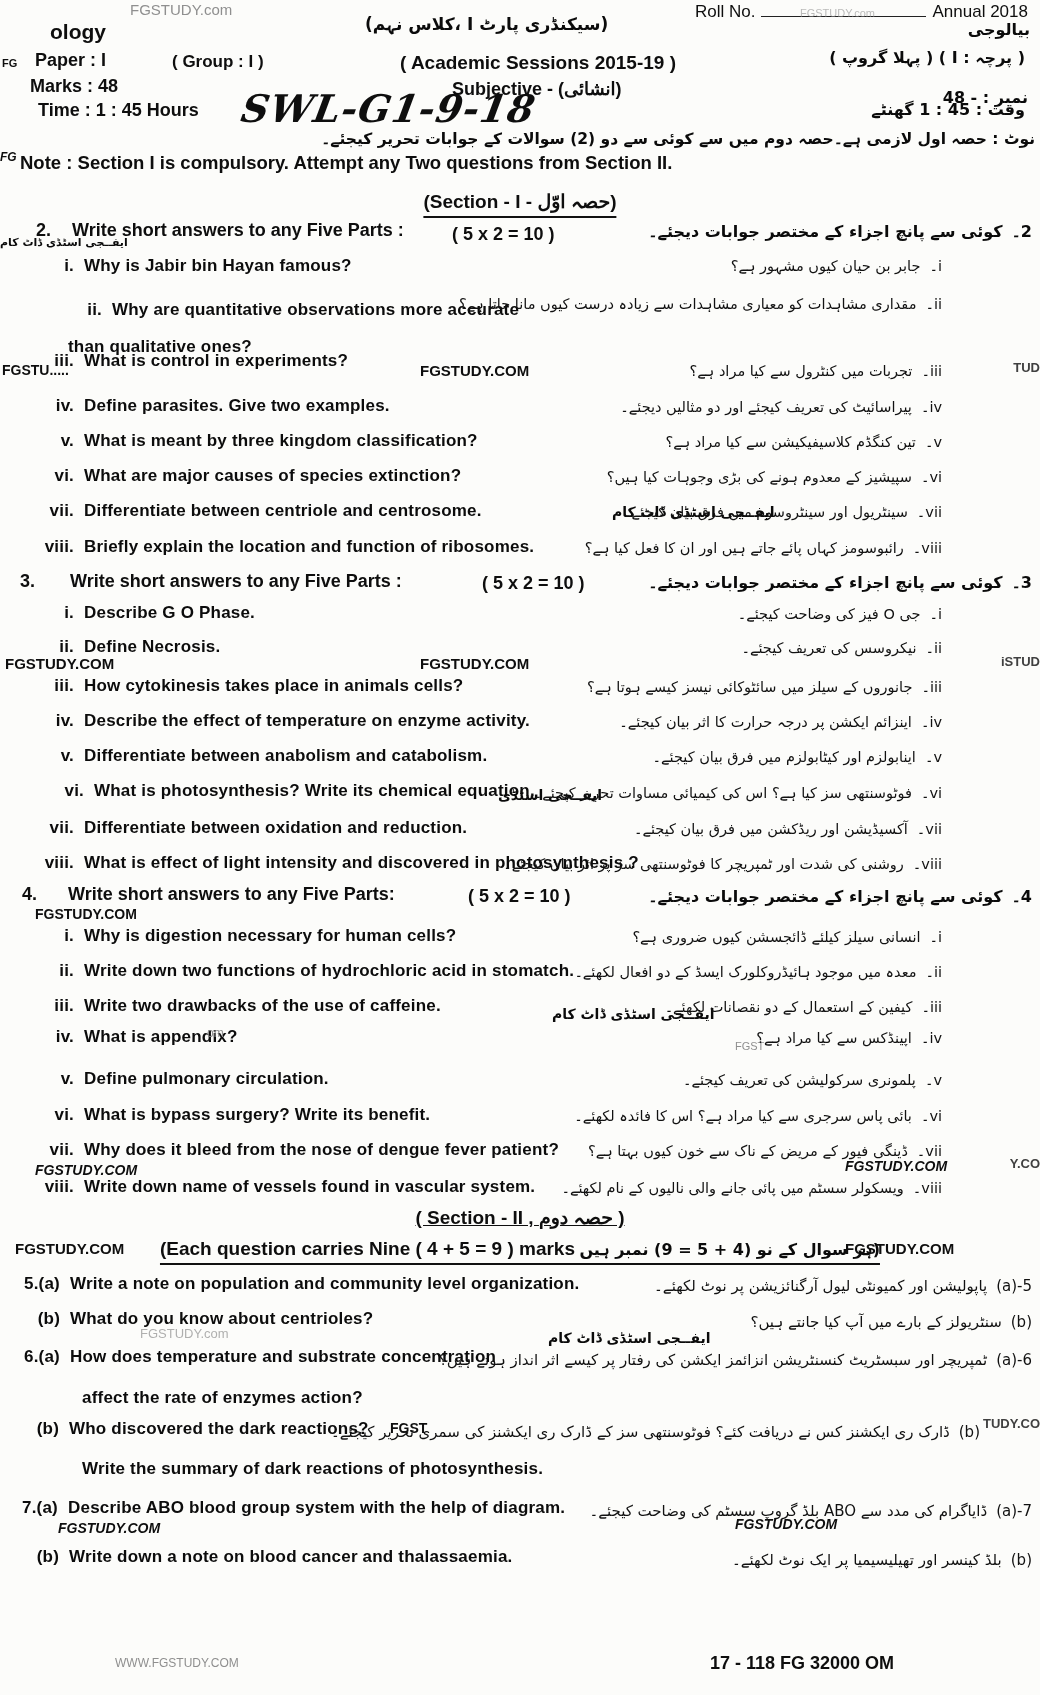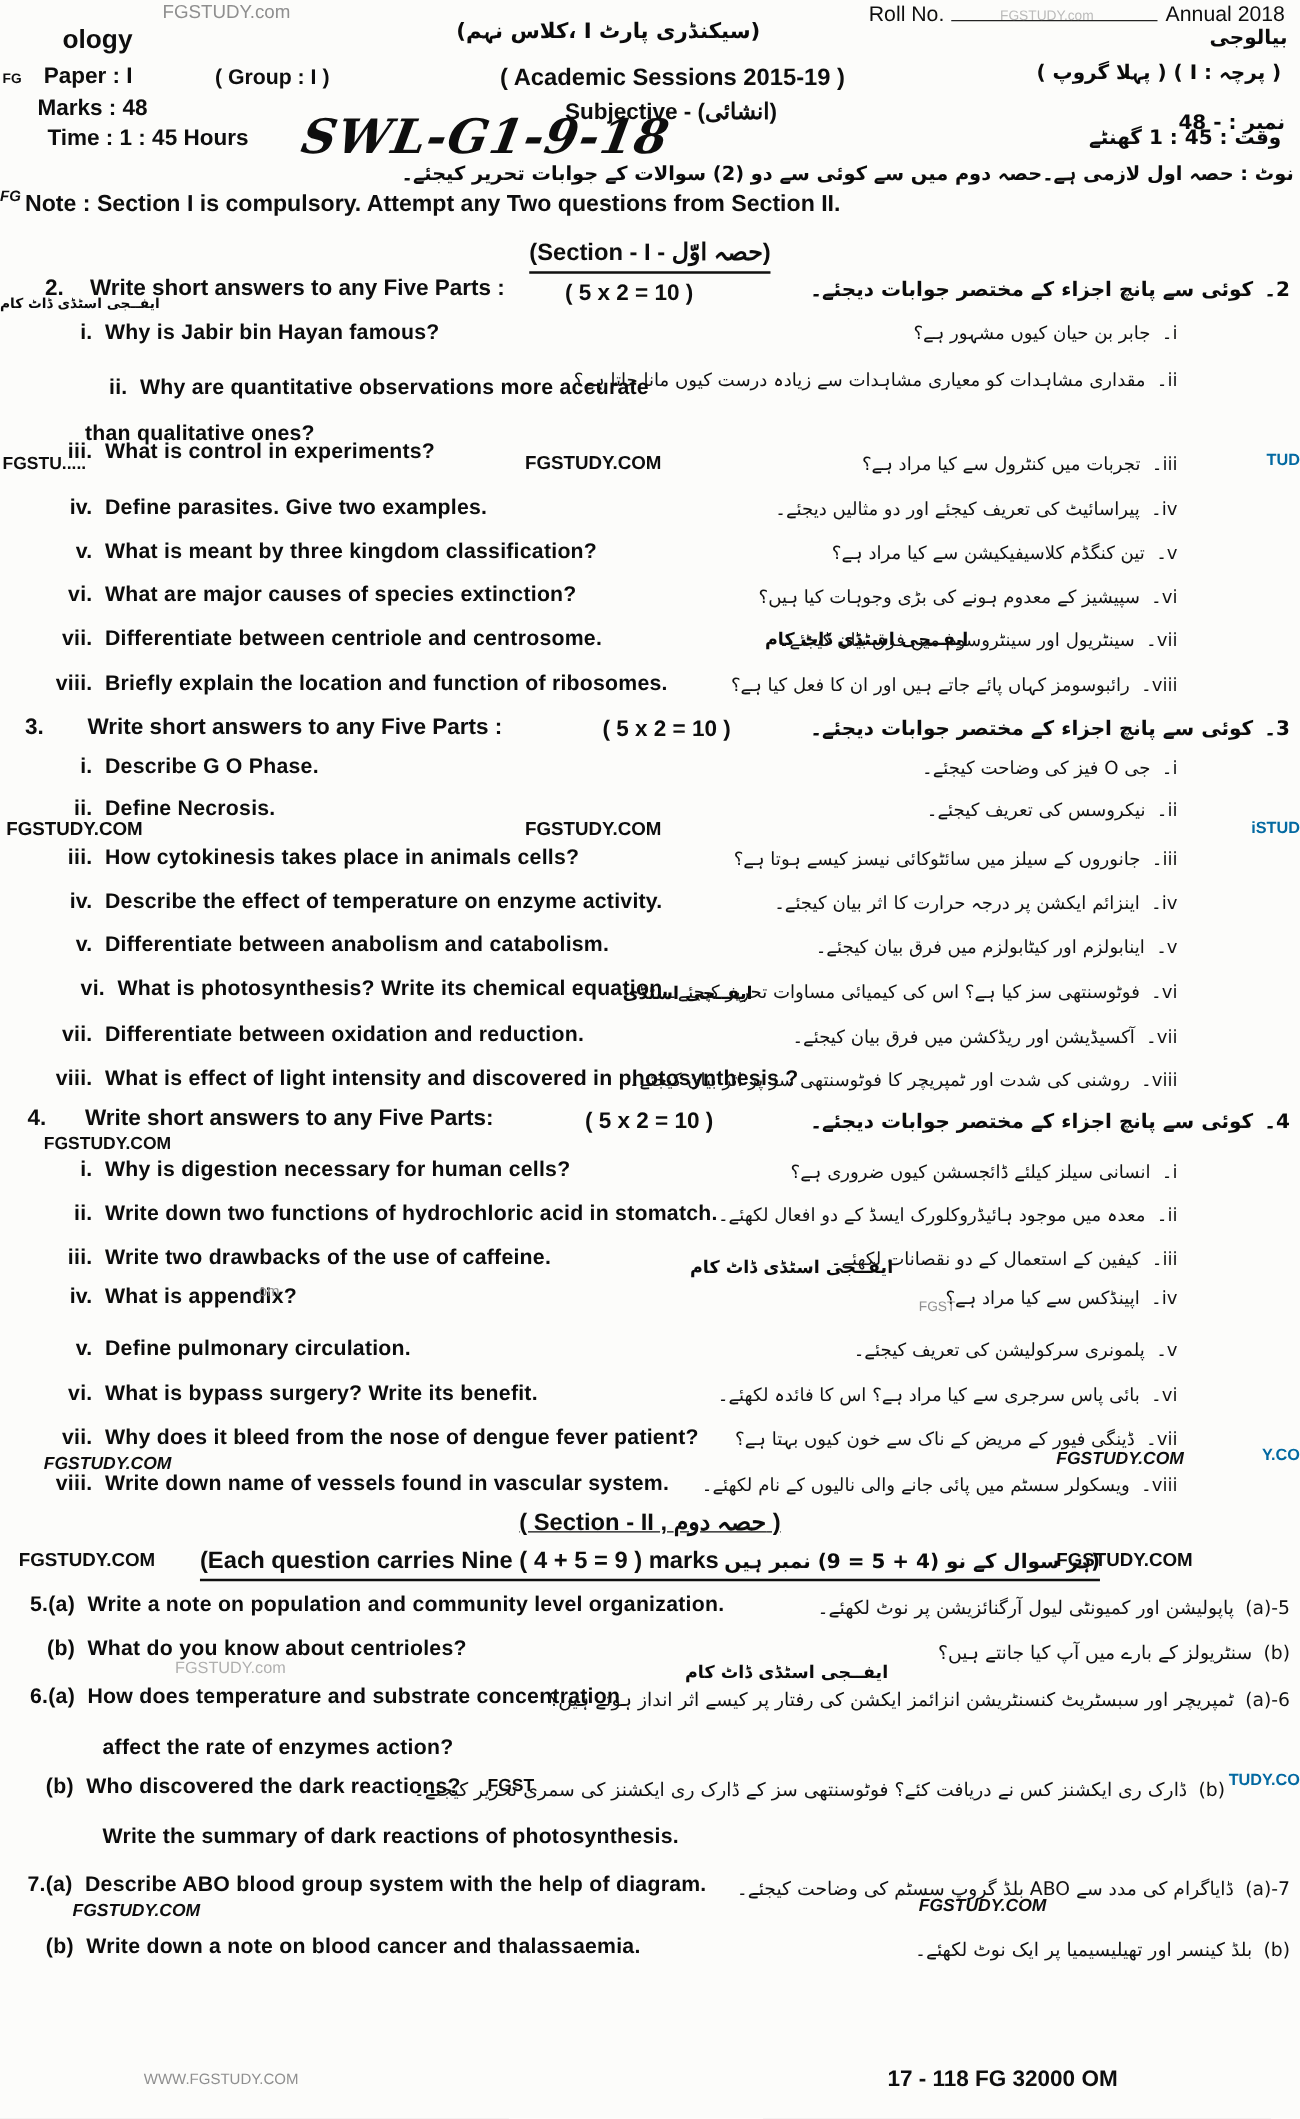--- a/index.html
+++ b/index.html
@@ -9,21 +9,21 @@
   .en{font-weight:bold;font-size:17px;letter-spacing:.2px;color:#0c0c0c;}
   .qh{font-weight:bold;font-size:18px;}
   .mk{display:inline-block;min-width:34px;text-align:right;margin-right:10px;}
   .mkw{display:inline-block;min-width:50px;text-align:right;margin-right:10px;}
   .ur{direction:rtl;font-family:"DejaVu Sans",sans-serif;font-size:14.5px;color:#111;}
   .urh{direction:rtl;font-family:"DejaVu Sans",sans-serif;font-size:16px;font-weight:bold;color:#0b0b0b;}
   .umk{margin-left:9px;}
   .wmg{color:#8f8f8f;}
   .wmb{font-weight:bold;}
   .wmi{font-style:italic;font-weight:bold;}
-  .frag{font-weight:bold;font-size:13px;color:#0369a1;}
+  .frag{font-weight:bold;font-size:13px;color:#404040;}
   .hw{font-family:"DejaVu Serif",serif;font-style:italic;font-weight:bold;font-size:38px;
       transform:skewX(-10deg);letter-spacing:1px;}
   .rule{border-bottom:2px solid #111;padding-bottom:3px;}
   .center{left:50%;transform:translateX(-50%);}
   .blank{display:inline-block;width:165px;border-bottom:1.5px solid #222;height:14px;margin:0 6px;}
   .wrap2{width:478px;white-space:normal;line-height:37px;margin-left:28px;}
 </style>
 </head>
 <body>
 

